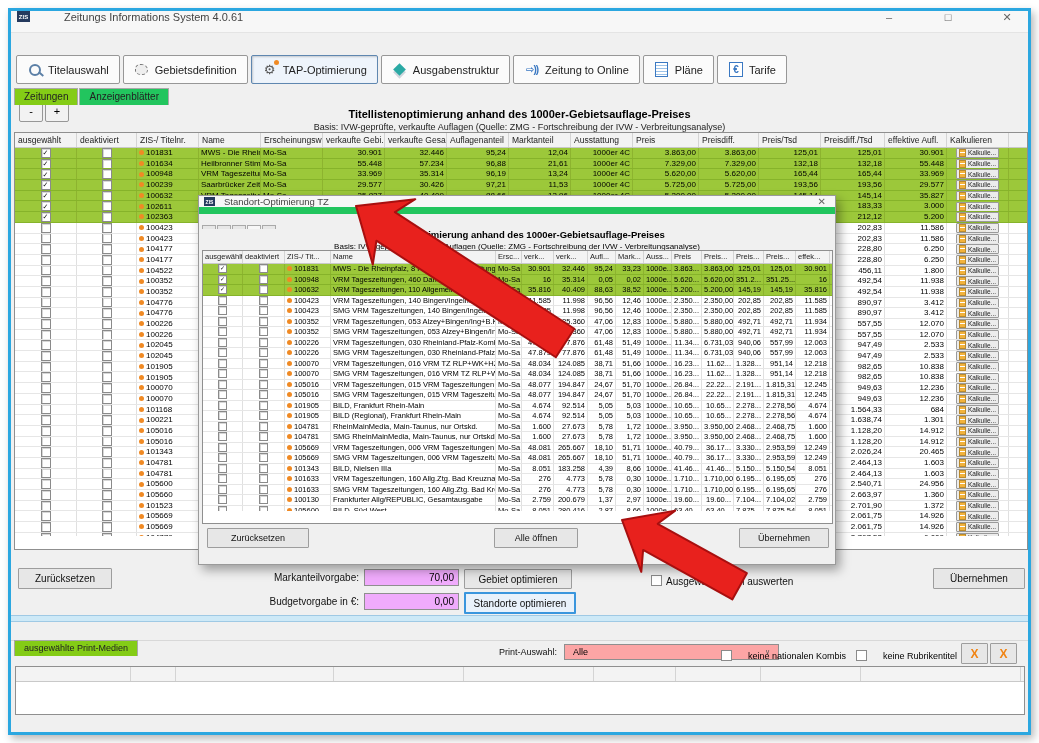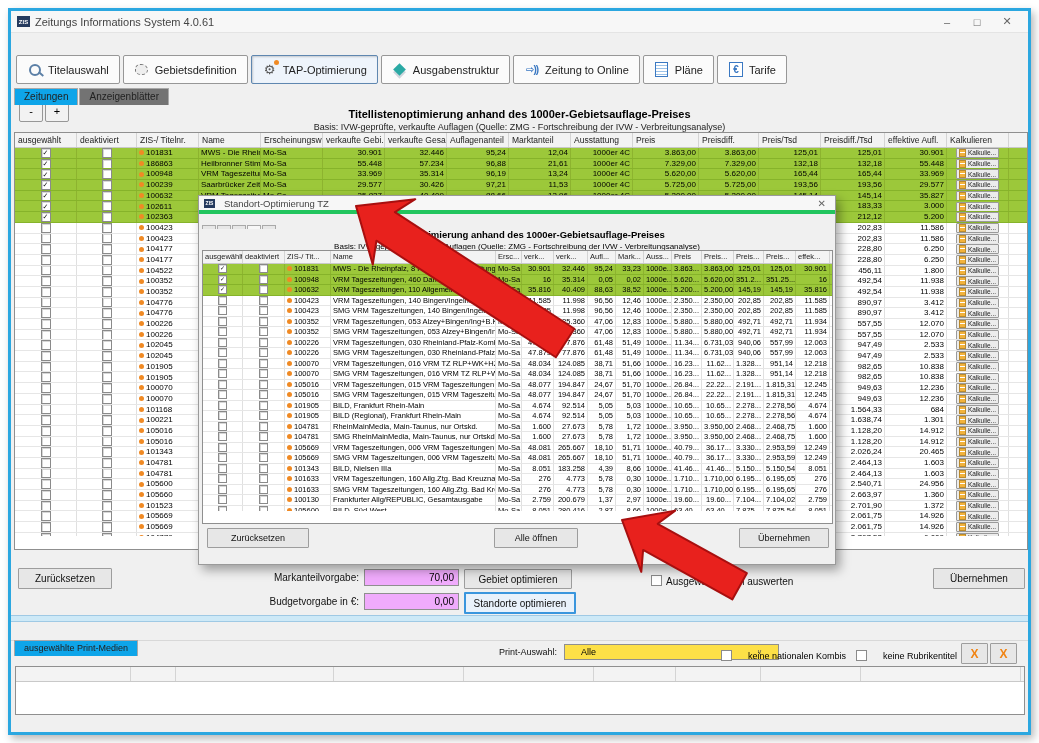--- a/index.html
+++ b/index.html
@@ -1,20 +1,20 @@
 <!DOCTYPE html>
 <html><head>
 <meta charset="utf-8">
 <style>
   html,body{margin:0;padding:0;background:#fff;font-family:"Liberation Sans","DejaVu Sans",sans-serif;}
   .page{position:relative;width:1039px;height:743px;overflow:hidden;background:#fff;}
   .abs{position:absolute;}
   .win{left:8px;top:8px;width:1017px;height:721px;border:3px solid #2ba7e0;background:#f0f0f0;box-shadow:3px 4px 8px rgba(0,0,0,.28);}
   
-  .tbar{left:0;top:0;right:0;height:22px;background:#f7f7f7;border-bottom:1px solid #e4e4e4;display:flex;align-items:center;padding:0 6px;box-sizing:border-box;}
+  .tbar{left:0;top:0;right:0;height:22px;background:#f7f7f7;border-bottom:1px solid #e4e4e4;display:flex;align-items:flex-start;padding:0 6px;box-sizing:border-box;gap:29px;}
   .zis-ico{width:13px;height:11px;background:#253a5e;color:#fff;font-size:6px;font-weight:bold;display:inline-flex;align-items:center;justify-content:center;margin-right:5px;flex:0 0 auto;}
   .tbar .ttl{font-size:11px;color:#444;flex:1;}
   .wbtn{width:30px;text-align:center;color:#666;font-size:11px;cursor:default;}
   
   .menu{left:0;top:22px;right:0;height:19px;background:#f0f0f0;display:flex;align-items:center;padding-left:6px;}
   .mitem{font-size:11px;color:#222;padding:2px 7px;}
   
   .tool{left:0;top:41px;right:0;height:35px;background:#f0f0f0;display:flex;align-items:center;padding-left:5px;gap:3px;}
   .tbtn{height:27px;border:1px solid #979797;border-radius:2px;background:#fbfbfb;display:inline-flex;align-items:center;gap:5px;padding:0 10px;font-size:11px;color:#222;}
   .tbtn.pressed{background:#eef4fb;border-color:#5f87b0;box-shadow:inset 1px 1px 2px rgba(0,0,0,.18);}
@@ -23,22 +23,22 @@
   .mag::after{content:"";position:absolute;left:7px;top:7px;width:6px;height:2px;background:#5b7fa6;transform:rotate(40deg);}
   .region{width:11px;height:9px;border:1px dashed #777;border-radius:45% 55% 50% 45%;background:#eee;}
   .gear{font-size:13px;color:#555;line-height:1;}
   .gear-badge{position:absolute;right:-1px;top:-2px;width:5px;height:5px;border-radius:50%;background:#f08a24;}
   .diam{width:9px;height:9px;background:#2aa9a4;transform:rotate(45deg);box-shadow:2px 2px 0 #cfd6dd;}
   .onl{font-size:10px;color:#3a78c2;font-weight:bold;letter-spacing:-1px;}
   .plan{width:11px;height:13px;border:1px solid #3a78c2;background:repeating-linear-gradient(#fff 0 2px,#9cc2e8 2px 3px);}
   .euro{width:12px;height:13px;border:1px solid #3a78c2;color:#3a78c2;font-size:10px;font-weight:bold;display:inline-flex;align-items:center;justify-content:center;background:#fff;}
   
   .stabs{left:3px;top:76px;right:0;height:18px;display:flex;align-items:flex-end;gap:1px;}
-  .stab{font-size:10px;padding:2px 9px 3px;border:1px solid #a9a9a9;border-bottom:none;background:#737373;color:#222;}
-  .stab.active{background:#0ea5e9;position:relative;z-index:2;}
+  .stab{font-size:10px;padding:2px 9px 3px;border:1px solid #a9a9a9;border-bottom:none;background:#22c55e;color:#222;}
+  .stab.active{background:#84cc16;position:relative;z-index:2;}
   .opt-head{left:0;top:94px;right:0;height:30px;text-align:center;}
   .opt-title{font-size:11px;font-weight:bold;color:#000;margin-top:3px;}
   .opt-sub{font-size:9px;color:#222;margin-top:2px;}
   .pm{width:22px;height:17px;border:1px solid #979797;background:#f2f2f2;font-size:11px;line-height:15px;text-align:center;border-radius:2px;}
   
   .gridbox{background:#fff;border:1px solid #8f8f8f;overflow:hidden;}
   .thead{display:flex;background:#f3f3f3;border-bottom:1px solid #c9c9c9;}
   .th{font-size:8.5px;color:#222;padding:2px 2px 1px 3px;border-right:1px solid #d4d4d4;box-sizing:border-box;overflow:hidden;white-space:nowrap;}
   .trow{display:flex;height:9.7px;border-bottom:1px solid #e6e6e6;background:#fff;}
   .trow.sel{background:#9cc83a;border-bottom-color:#86b32a;}
@@ -66,36 +66,36 @@
   .sb{background:#f0f0f0;border-left:1px solid #cfcfcf;position:relative;}
   .sb .ar{position:absolute;left:0;right:0;height:13px;background:#e8e8e8;border:1px solid #bdbdbd;box-sizing:border-box;color:#606060;font-size:6px;text-align:center;line-height:11px;}
   
   .btn{display:inline-flex;align-items:center;justify-content:center;border:1px solid #9d9d9d;background:#e7e7e7;font-size:10px;color:#111;border-radius:1px;}
   .btn.focus{border:2px solid #3a96dd;background:#e9f2fb;}
   .inp{border:1px solid #8f8f8f;background:#f0abfc;font-size:10px;text-align:right;padding:0 4px;box-sizing:border-box;font-family:"Liberation Sans",sans-serif;}
   .lbl{font-size:10px;color:#111;}
   .cbx{width:9px;height:9px;border:1px solid #8a8a8a;background:#fff;display:inline-block;vertical-align:-1px;margin-right:4px;}
   
   .dlg{left:187px;top:184px;width:636px;height:368px;background:#f0f0f0;border:1px solid #9a9a9a;box-shadow:4px 5px 10px rgba(0,0,0,.35);z-index:20;}
-  .dlg-tbar{left:0;top:0;right:0;height:18px;background:#f7f7f7;border-bottom:4px solid #22c55e;display:flex;align-items:center;padding:0 5px;box-sizing:border-box;}
+  .dlg-tbar{left:0;top:0;right:0;height:18px;background:#f7f7f7;border-bottom:7px solid #22c55e;display:flex;align-items:center;padding:0 5px;box-sizing:border-box;}
   .dlg-tbar .ttl{font-size:9.5px;color:#444;flex:1;}
   .dtabs{left:3px;top:19px;right:3px;height:14px;display:flex;align-items:flex-end;gap:1px;}
   .dtab{font-size:8px;padding:1px 6px 2px;border:1px solid #a9a9a9;border-bottom:none;background:#e7e7e7;}
   .dtab.active{background:#f7f7f7;position:relative;z-index:2;}
   .dlg-opt{left:0;top:33px;right:0;text-align:center;}
   .dlg-opt .t1{font-size:9.5px;font-weight:bold;}
   .dlg-opt .t2{font-size:8px;margin-top:2px;}
   
   .split{left:0;right:0;height:5px;background:#cde9f7;border-top:1px solid #9fc9e4;border-bottom:1px solid #9fc9e4;}
   .btabs{left:3px;right:0;height:33px;display:flex;align-items:flex-end;gap:1px;}
   .bth{font-size:9px;color:#222;padding:2px 3px;border-right:1px solid #d4d4d4;box-sizing:border-box;overflow:hidden;white-space:nowrap;}
   .bcb{display:inline-flex;align-items:center;font-size:9px;margin-right:10px;}
   .bcb em{font-style:normal;margin-left:12px;}
   .xbtn{width:25px;height:19px;border:1px solid #9d9d9d;background:#e7e7e7;color:#f08414;font-weight:bold;font-size:12px;display:inline-flex;align-items:center;justify-content:center;border-radius:1px;}
-  .ddl{border:1px solid #8f8f8f;background:#fde047;font-size:9px;display:flex;align-items:center;padding:0 16px;box-sizing:border-box;justify-content:space-between;}
+  .ddl{border:1px solid #8f8f8f;background:#fca5a5;font-size:9px;display:flex;align-items:center;padding:0 8px;box-sizing:border-box;justify-content:space-between;}
   .caret{font-size:7px;color:#555;}
 </style>
 </head>
 <body>
 
 <div class="page">
  <div class="abs win">
 
   <div class="abs tbar">
     <span class="zis-ico">ZIS</span>
@@ -229,21 +229,21 @@
         </div>
           <div class="trow sel">
           <span class="c cc mc1">
               <i class="cb cb1"></i>
             </span>
           <span class="c cc mc2">
               <i class="cb"></i>
             </span>
           <span class="c mc3 idc">
               <i class="dot"></i>
-              <span>186863</span>
+              <span>101634</span>
             </span>
           <span class="c mc4">Heilbronner Stim...</span>
           <span class="c mc5">Mo-Sa</span>
           <span class="c mc6 r">55.448</span>
           <span class="c mc7 r">57.234</span>
           <span class="c mc8 r">96,88</span>
           <span class="c mc9 r">21,61</span>
           <span class="c mc10 r">1000er 4C</span>
           <span class="c mc11 r">7.329,00</span>
           <span class="c mc12 r">7.329,00</span>

